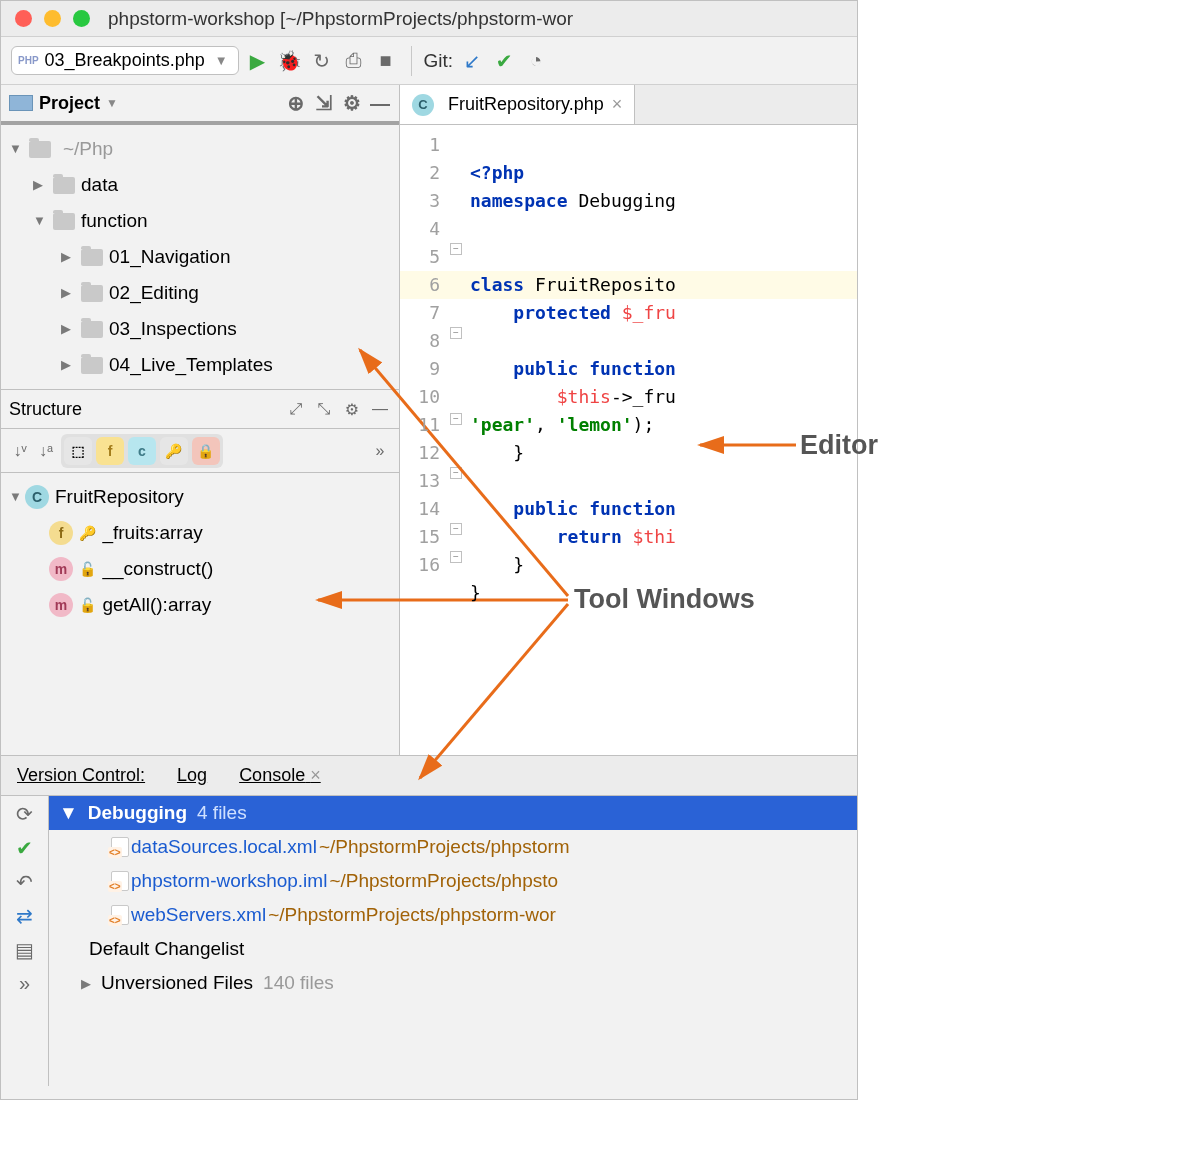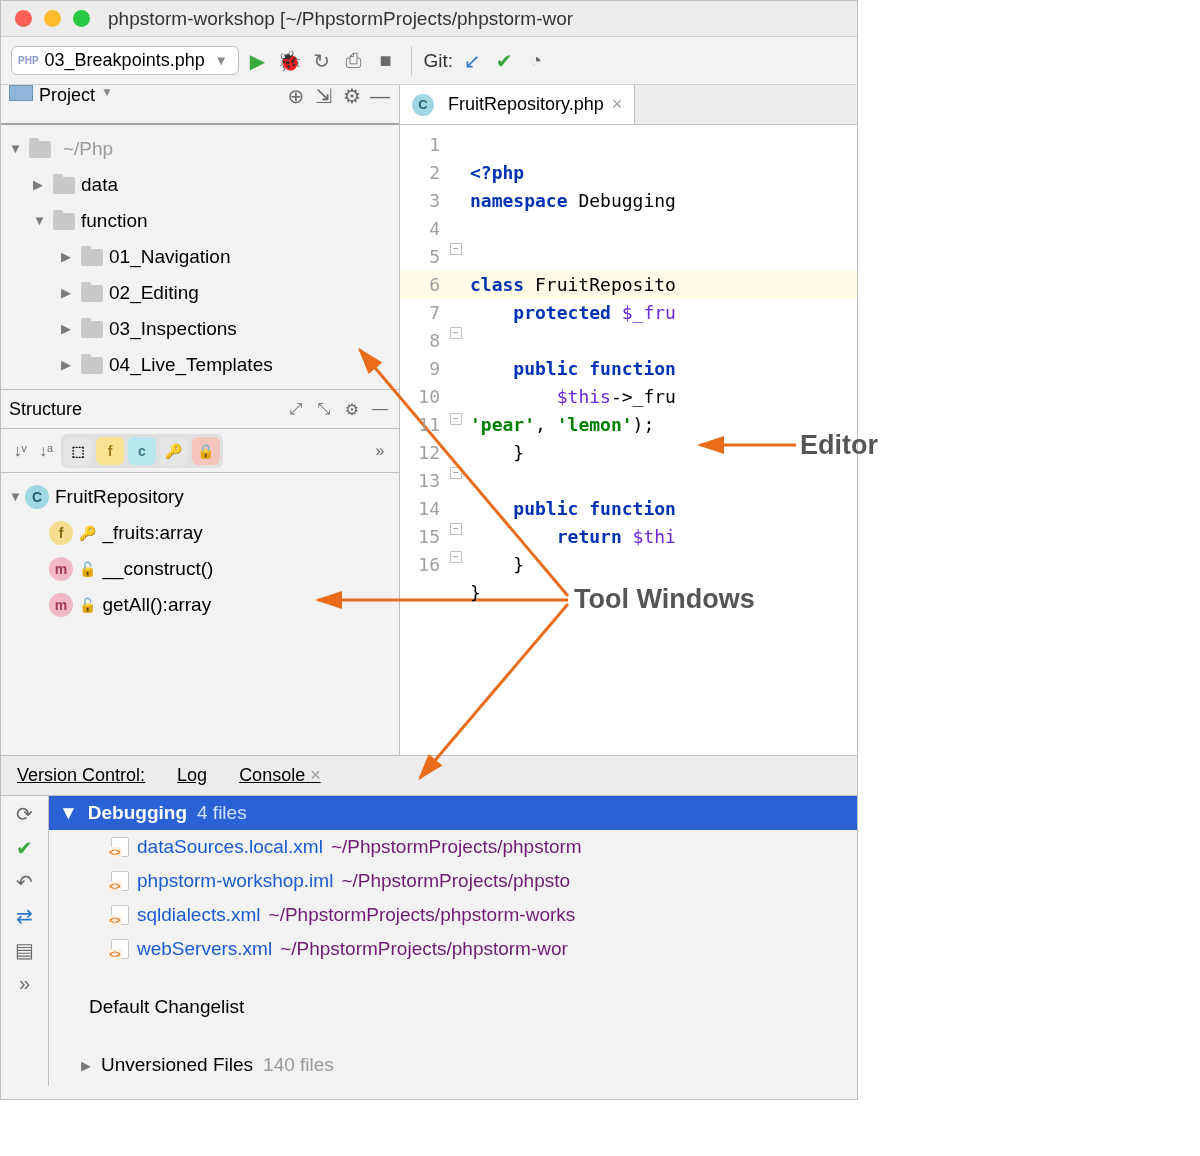--- a/index.html
+++ b/index.html
@@ -14,21 +14,21 @@
 .title { font-size: 19px; color: #333; white-space: nowrap; overflow: hidden; }
 .toolbar { height: 48px; display: flex; align-items: center; padding: 0 10px; background: #f2f2f2; border-bottom: 1px solid #d0d0d0; gap: 6px; }
 .runcfg { display: flex; align-items: center; background: #fff; border: 1px solid #c0c0c0; border-radius: 6px; padding: 3px 10px 3px 6px; gap: 6px; }
 .runcfg .dropdown-arrow { color: #888; font-size: 13px; margin-left: 4px; }
 .tb-icon { width: 26px; height: 26px; display: flex; align-items: center; justify-content: center; font-size: 20px; color: #6a6a6a; cursor: pointer; }
 .tb-icon.green { color: #3aa940; }
 .sep { width: 1px; height: 30px; background: #c8c8c8; margin: 0 6px; }
 .gitlbl { font-size: 19px; color: #333; }
 .main { display: flex; height: 670px; }
 .left { width: 399px; display: flex; flex-direction: column; border-right: 1px solid #c0c0c0; }
-.proj-header { height: 40px; display: flex; align-items: flex-start; padding: 0 8px; border-bottom: 2px solid #a3a3a3; gap: 6px; }
+.proj-header { height: 40px; display: flex; align-items: center; padding: 0 8px; border-bottom: 4px solid #a3a3a3; gap: 6px; font-weight: bold; }
 .proj-header .h-icon { width: 24px; height: 16px; background: #8fb5d8; border: 1px solid #6a94b8; }
 .proj-header .dropdown-arrow { color: #888; font-size: 12px; }
 .proj-header .h-btn { width: 22px; height: 22px; display: flex; align-items: center; justify-content: center; color: #6a6a6a; font-size: 20px; cursor: pointer; }
 .tree { padding: 6px 0; font-size: 19px; line-height: 36px; }
 .tree-row { display: flex; align-items: center; padding-left: 8px; cursor: pointer; }
 .tree-row .disc { width: 16px; color: #7a7a7a; font-size: 13px; }
 .tree-row .folder { width: 22px; height: 17px; background: #c9c9c9; margin: 0 6px 0 4px; border-radius: 2px; position: relative; }
 .tree-row .folder::before { content: ""; position: absolute; top: -3px; left: 0; width: 10px; height: 3px; background: #c9c9c9; border-radius: 2px 2px 0 0; }
 .tree-row.bold .name { font-weight: 700; }
 .tree-row .path { color: #999; margin-left: 6px; }
@@ -53,38 +53,38 @@
 .tab-bar { height: 40px; display: flex; align-items: center; border-bottom: 1px solid #c0c0c0; background: #ececec; }
 .tab { display: flex; align-items: center; background: #fff; border-right: 1px solid #c0c0c0; padding: 0 12px; height: 100%; gap: 8px; }
 .tab .close { color: #999; cursor: pointer; }
 .editor { flex: 1; display: flex; background: #fff; overflow: hidden; }
 .gutter { width: 48px; text-align: right; padding: 6px 8px 0 0; color: #a0a0a0; font-family: "Menlo", "Consolas", monospace; font-size: 18px; line-height: 28px; }
 .fold-col { width: 16px; padding-top: 6px; position:relative; }
 .fold-col .fm { position:absolute; left:2px; width:12px; height:12px; border:1px solid #c0c0c0; background:#fff; font-size:10px; line-height:10px; text-align:center; color:#888; }
 .code-area { flex: 1; padding: 6px 0 0 6px; font-family: "Menlo", "Consolas", monospace; font-size: 18px; line-height: 28px; white-space: pre; overflow: hidden; }
 .hl-line { position:absolute; left:0; right:0; height:28px; background:#fffbe6; z-index:0; }
 .kw { color: #0033b3; font-weight: 700; }
-.var { color: #6d28d9; text-align: right; }
+.var { color: #ef4444; text-align: right; }
 .str { color: #008000; font-weight:700; }
 .bottom { border-top: 1px solid #c0c0c0; }
 .vc-tabs { display: flex; align-items: center; height: 40px; background: #ececec; border-bottom: 1px solid #c0c0c0; font-size: 18px; text-decoration: underline; }
 .vc-tab { padding: 0 16px; height: 100%; display: flex; align-items: center; cursor: pointer; }
 .vc-tab.selected { background: #f2f2f2; }
 .vc-body { display: flex; height: 290px; }
 .vc-sidebar { width: 48px; border-right: 1px solid #c0c0c0; display: flex; flex-direction: column; align-items: center; padding: 6px 0; gap: 10px; color: #6a6a6a; font-size: 20px; }
 .vc-sidebar .si { cursor: pointer; }
 .si.green { color:#3aa940; }
 .si.blue { color:#2f79c9; }
 .vc-list { flex: 1; font-size: 19px; }
 .vc-head { background: #2a62d6; color: #fff; display: flex; align-items: center; height: 34px; padding-left: 10px; gap: 10px; }
 .vc-head .count { color: #cfe0ff; }
-.vc-file { display: flex; align-items: center; height: 34px; padding-left: 62px; gap: 8px; }
+.vc-file { display: flex; align-items: center; height: 34px; padding-left: 62px; gap: 2px; }
 .vc-file .fname { color: #1a5bd0; }
-.vc-file .fpath { color: #701a75; }
-.vc-row { display: flex; align-items: center; height: 34px; padding-left: 32px; gap: 10px; margin-top: 24px; }
+.vc-file .fpath { color: #a16207; }
+.vc-row { display: flex; align-items: center; height: 34px; padding-left: 32px; gap: 10px; }
 .vc-row .count { color: #999; }
 .fileicon { width: 18px; height: 20px; background: #fff; border: 1px solid #c9c9c9; border-radius: 2px; position: relative; }
 .fileicon::after { content: "<>"; position: absolute; bottom: -2px; left: -4px; font-size: 10px; font-weight: 700; color: #e27e26; background: #fff2e6; padding: 0 1px; border-radius: 2px; }
 .annot { position: absolute; font-size: 27px; font-weight: 700; color: #555; }
 .arrow-svg { position: absolute; pointer-events: none; }
 .phpicon { font-size:10px; color:#8898c9; font-weight:700; }
 </style>
 </head>
 <body>
 
@@ -297,25 +297,20 @@
             <span class="fname">dataSources.local.xml</span>
             <span class="fpath">~/PhpstormProjects/phpstorm</span>
           </div>
         <div class="vc-file">
             <span class="fileicon"></span>
             <span class="fname">phpstorm-workshop.iml</span>
             <span class="fpath">~/PhpstormProjects/phpsto</span>
           </div>
         <div class="vc-file">
             <span class="fileicon"></span>
-            <span class="fname">sqldialects.xml</span>
-            <span class="fpath">~/PhpstormProjects/phpstorm-works</span>
-          </div>
-        <div class="vc-file">
-            <span class="fileicon"></span>
             <span class="fname">webServers.xml</span>
             <span class="fpath">~/PhpstormProjects/phpstorm-wor</span>
           </div>
         <div class="vc-row" style="padding-left:40px;">
             <span>Default Changelist</span>
           </div>
         <div class="vc-row">
           <span style="color:#7a7a7a;font-size:13px;">▶</span>
           <span>Unversioned Files</span>
           <span class="count">140 files</span>

